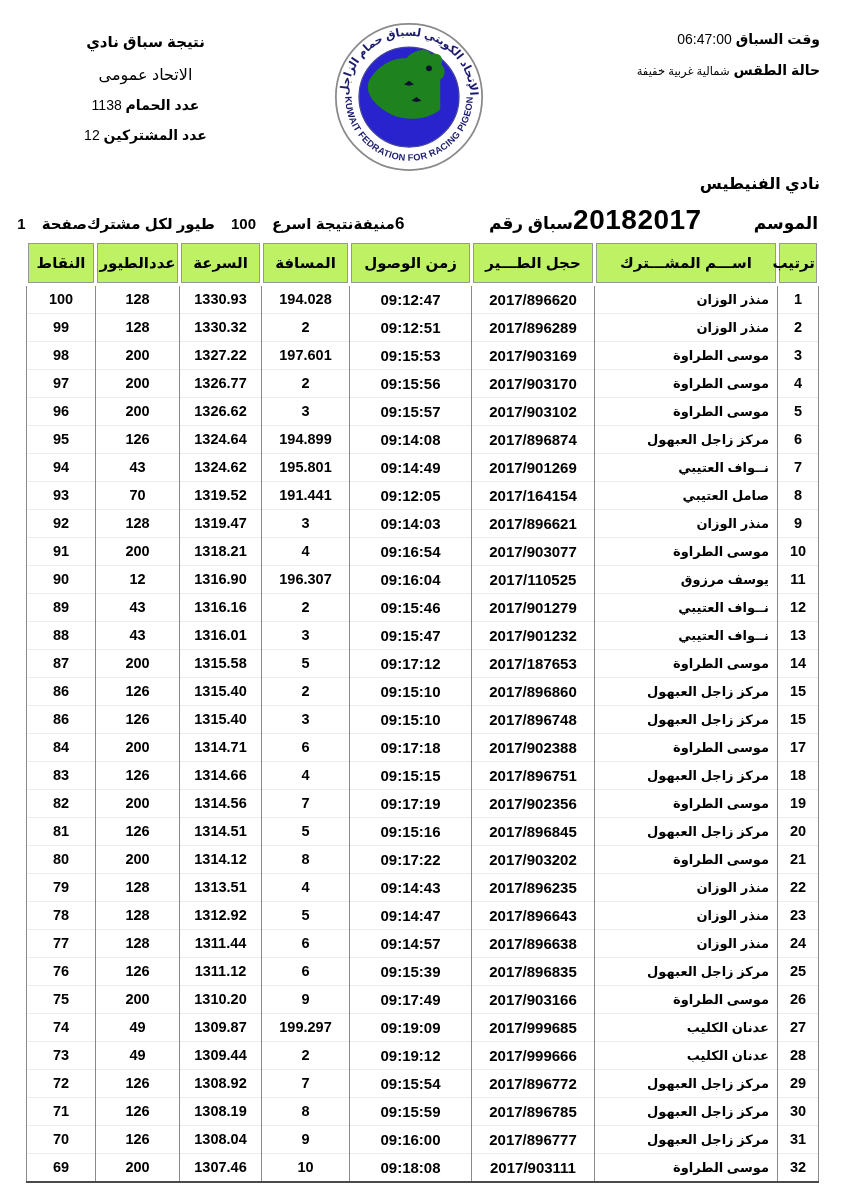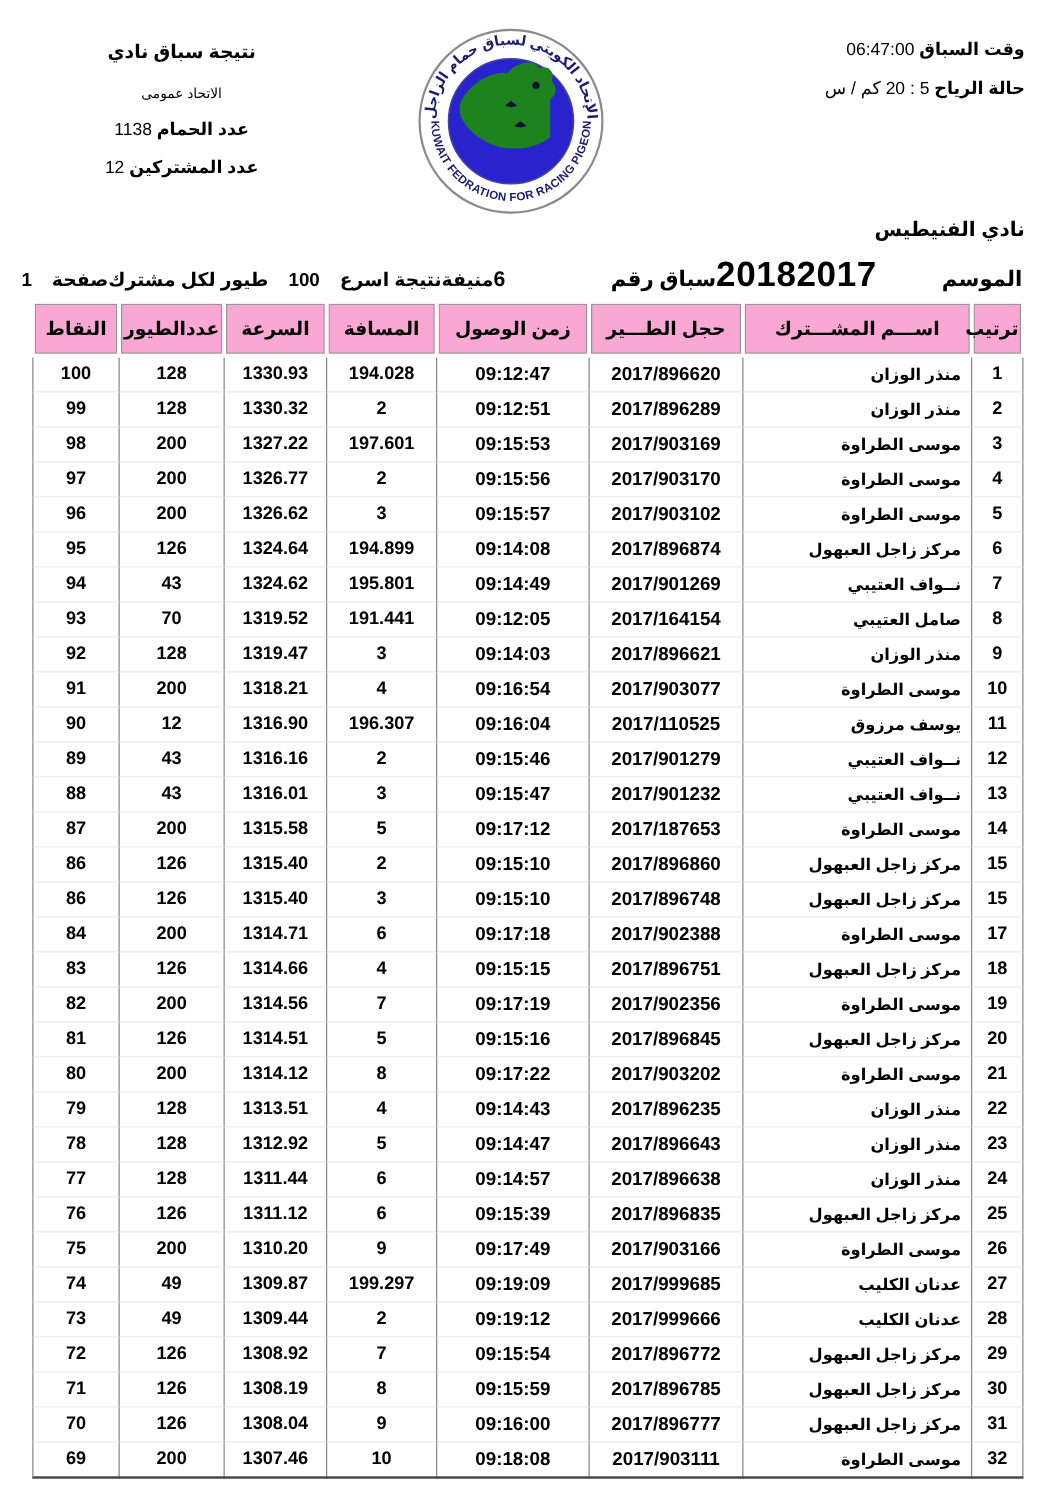--- a/index.html
+++ b/index.html
@@ -12,38 +12,38 @@
   
   .top{display:flex;justify-content:space-between;align-items:flex-start;}
   .info-block{font-size:14px;line-height:1.1;}
   .race-info{width:265px;text-align:right;padding-top:10px;}
   .race-info .line{margin-bottom:16px;white-space:nowrap;}
   .result-info{width:235px;text-align:center;padding-top:12px;}
   .result-info .line{margin-bottom:15px;white-space:nowrap;}
   .lbl{font-weight:bold;font-size:14px;}
   .val{font-weight:normal;font-size:14px;}
   .title-lbl{font-weight:bold;font-size:15px;}
-  .plain{font-weight:normal;font-size:11px;}
+  .plain{font-weight:normal;font-size:16px;}
   .small-val{font-weight:normal;font-size:11.5px;}
   .logo-wrap{width:150px;height:150px;flex:0 0 auto;}
   
   .club-name{font-weight:bold;font-size:16px;margin-top:2px;height:24px;}
   .season-bar{
     display:flex;justify-content:space-between;align-items:baseline;
     font-weight:bold;font-size:15px;margin:6px 2px 6px 2px;height:30px;
   }
   .season-bar .grp{display:flex;align-items:baseline;white-space:nowrap;}
   .big-num{font-size:28px;margin-right:10px;letter-spacing:.5px;}
   .mid-gap{margin-right:42px;font-size:17px;}
   .sm-gap{margin-right:16px;}
   .season-lbl{font-size:17px;margin-left:42px;}
   
   table.results{width:100%;border-collapse:collapse;table-layout:fixed;}
   thead th{
-    background:#f9a8d4;border:3px solid #fff;
+    background:#bef264;border:3px solid #fff;
     box-shadow:inset 0 0 0 1px #979797;
     font-weight:bold;font-size:15px;height:40px;padding:0 2px;
   }
   tbody{border-top:2px solid #4a4a4a;border-bottom:2px solid #4a4a4a;}
   tbody td{
     border-left:1px solid #8a8a8a;border-right:1px solid #8a8a8a;
     border-top:1px solid #ececec;
     font-weight:bold;font-size:14.5px;height:27px;line-height:27px;
     text-align:center;padding:0 3px;white-space:nowrap;overflow:hidden;
   }
@@ -57,22 +57,22 @@
 <div class="page">
 
   <header class="top">
 
     <div class="info-block race-info">
       <div class="line">
         <span class="lbl">وقت السباق</span>
         <span class="val num">06:47:00</span>
       </div>
       <div class="line">
-        <span class="lbl">حالة الرياح</span>
-        <span class="val">5 : 20 كم / س</span>
+        <span class="lbl">حالة الطقس</span>
+        <span class="small-val">شمالية غربية خفيفة</span>
       </div>
     </div>
 
     <div class="logo-wrap">
       <svg viewBox="0 0 120 120" width="150" height="150">
         <defs>
           <path id="arcTop" d="M 11 60 A 49 49 0 0 1 109 60"></path>
           <path id="arcBottom" d="M 9 60 A 51 51 0 0 0 111 60"></path>
         </defs>
         <circle cx="60" cy="60" r="58.5" fill="#ffffff" stroke="#8a8a8a" stroke-width="1.4"></circle>

